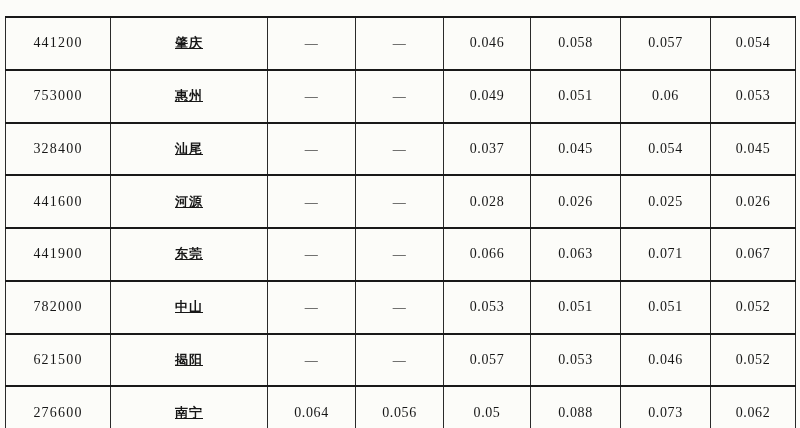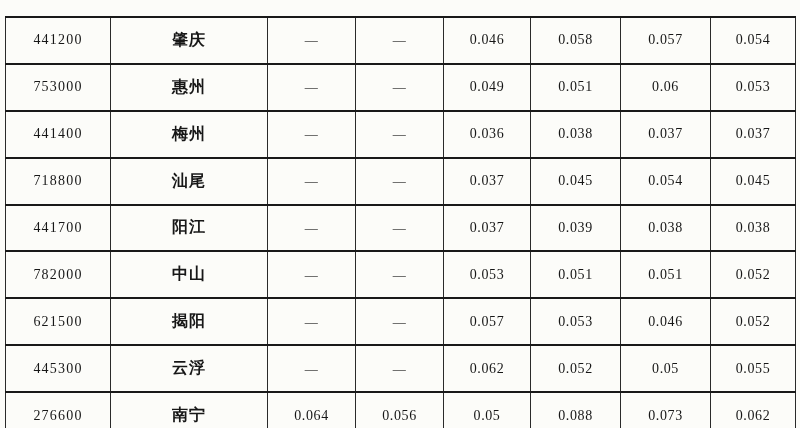--- a/index.html
+++ b/index.html
@@ -32,23 +32,24 @@
     padding: 0;
     white-space: nowrap;
     overflow: hidden;
     color: #171717;
   }
   td.code {
     font-size: 14px;
     letter-spacing: 1.2px;
   }
   td.name {
-    font-size: 16px;
+    font-size: 13px;
     font-weight: 700;
     letter-spacing: 1px;
+    text-decoration: underline;
   }
   td.val {
     font-size: 14px;
     letter-spacing: 0.6px;
   }
   td.dash {
     color: #585858;
     font-weight: 400;
     font-size: 13px;
   }
@@ -86,48 +87,48 @@
         <td class="code">753000</td>
         <td class="name">惠州</td>
         <td class="val dash">—</td>
         <td class="val dash">—</td>
         <td class="val">0.049</td>
         <td class="val">0.051</td>
         <td class="val">0.06</td>
         <td class="val">0.053</td>
       </tr>
       <tr>
-        <td class="code">441400</td>
-        <td class="name">梅州</td>
-        <td class="val dash">—</td>
-        <td class="val dash">—</td>
-        <td class="val">0.036</td>
-        <td class="val">0.038</td>
-        <td class="val">0.037</td>
-        <td class="val">0.037</td>
-      </tr>
-      <tr>
-        <td class="code">718800</td>
+        <td class="code">328400</td>
         <td class="name">汕尾</td>
         <td class="val dash">—</td>
         <td class="val dash">—</td>
         <td class="val">0.037</td>
         <td class="val">0.045</td>
         <td class="val">0.054</td>
         <td class="val">0.045</td>
       </tr>
       <tr>
-        <td class="code">441700</td>
-        <td class="name">阳江</td>
+        <td class="code">441600</td>
+        <td class="name">河源</td>
         <td class="val dash">—</td>
         <td class="val dash">—</td>
-        <td class="val">0.037</td>
-        <td class="val">0.039</td>
-        <td class="val">0.038</td>
-        <td class="val">0.038</td>
+        <td class="val">0.028</td>
+        <td class="val">0.026</td>
+        <td class="val">0.025</td>
+        <td class="val">0.026</td>
+      </tr>
+      <tr>
+        <td class="code">441900</td>
+        <td class="name">东莞</td>
+        <td class="val dash">—</td>
+        <td class="val dash">—</td>
+        <td class="val">0.066</td>
+        <td class="val">0.063</td>
+        <td class="val">0.071</td>
+        <td class="val">0.067</td>
       </tr>
       <tr>
         <td class="code">782000</td>
         <td class="name">中山</td>
         <td class="val dash">—</td>
         <td class="val dash">—</td>
         <td class="val">0.053</td>
         <td class="val">0.051</td>
         <td class="val">0.051</td>
         <td class="val">0.052</td>
@@ -136,30 +137,20 @@
         <td class="code">621500</td>
         <td class="name">揭阳</td>
         <td class="val dash">—</td>
         <td class="val dash">—</td>
         <td class="val">0.057</td>
         <td class="val">0.053</td>
         <td class="val">0.046</td>
         <td class="val">0.052</td>
       </tr>
       <tr>
-        <td class="code">445300</td>
-        <td class="name">云浮</td>
-        <td class="val dash">—</td>
-        <td class="val dash">—</td>
-        <td class="val">0.062</td>
-        <td class="val">0.052</td>
-        <td class="val">0.05</td>
-        <td class="val">0.055</td>
-      </tr>
-      <tr>
         <td class="code">276600</td>
         <td class="name">南宁</td>
         <td class="val">0.064</td>
         <td class="val">0.056</td>
         <td class="val">0.05</td>
         <td class="val">0.088</td>
         <td class="val">0.073</td>
         <td class="val">0.062</td>
       </tr>
     </tbody>

